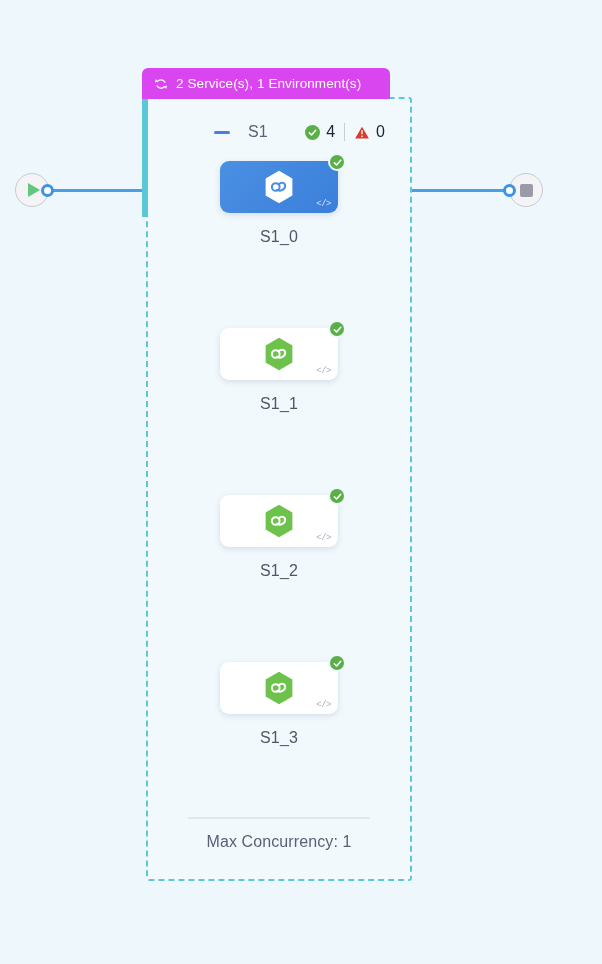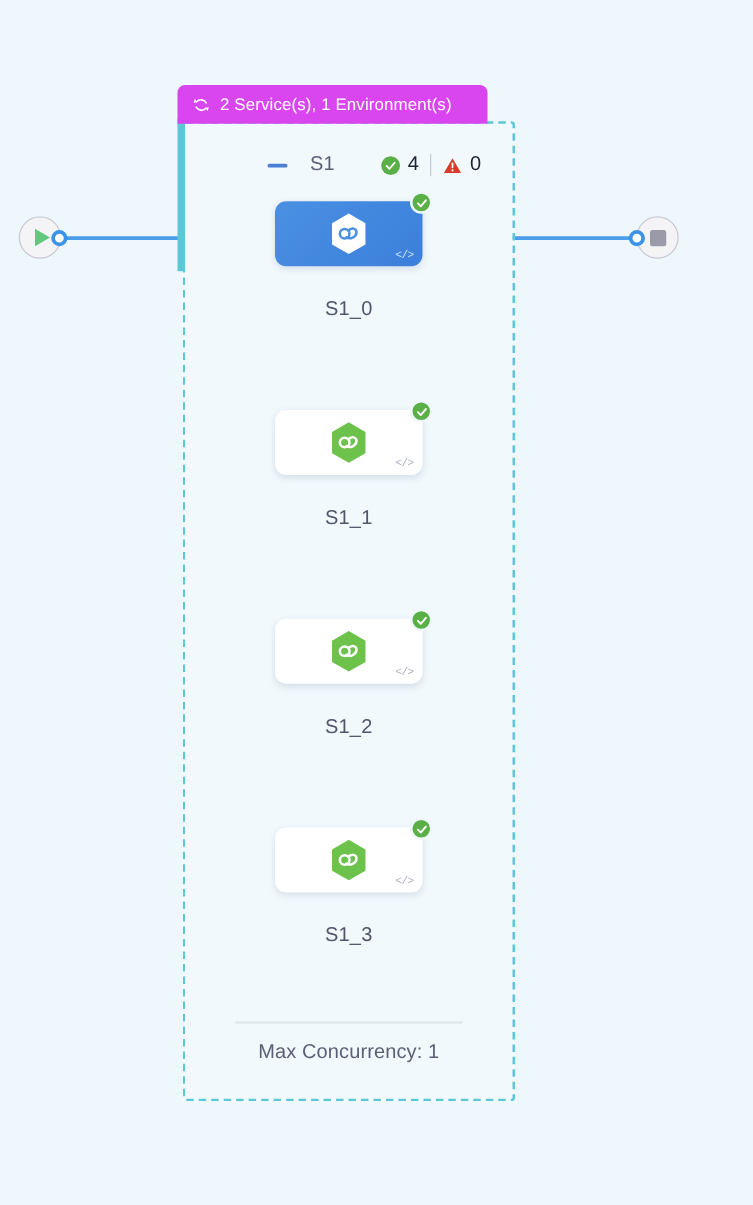--- a/index.html
+++ b/index.html
@@ -218,21 +218,21 @@
     top: -8px;
     width: 18px; height: 18px;
     border-radius: 50%;
     background: #5aaf46;
     border: 2px solid #eef7fc;
     display: flex; align-items: center; justify-content: center;
   }
   .card-check svg { display: block; }
 
   .card-label {
-    margin-top: 26px;
+    margin-top: 15px;
     font-size: 16px;
     color: #4f5668;
     letter-spacing: .2px;
     white-space: nowrap;
   }
 
   
   .group-divider {
     position: absolute;
     left: 40px;

